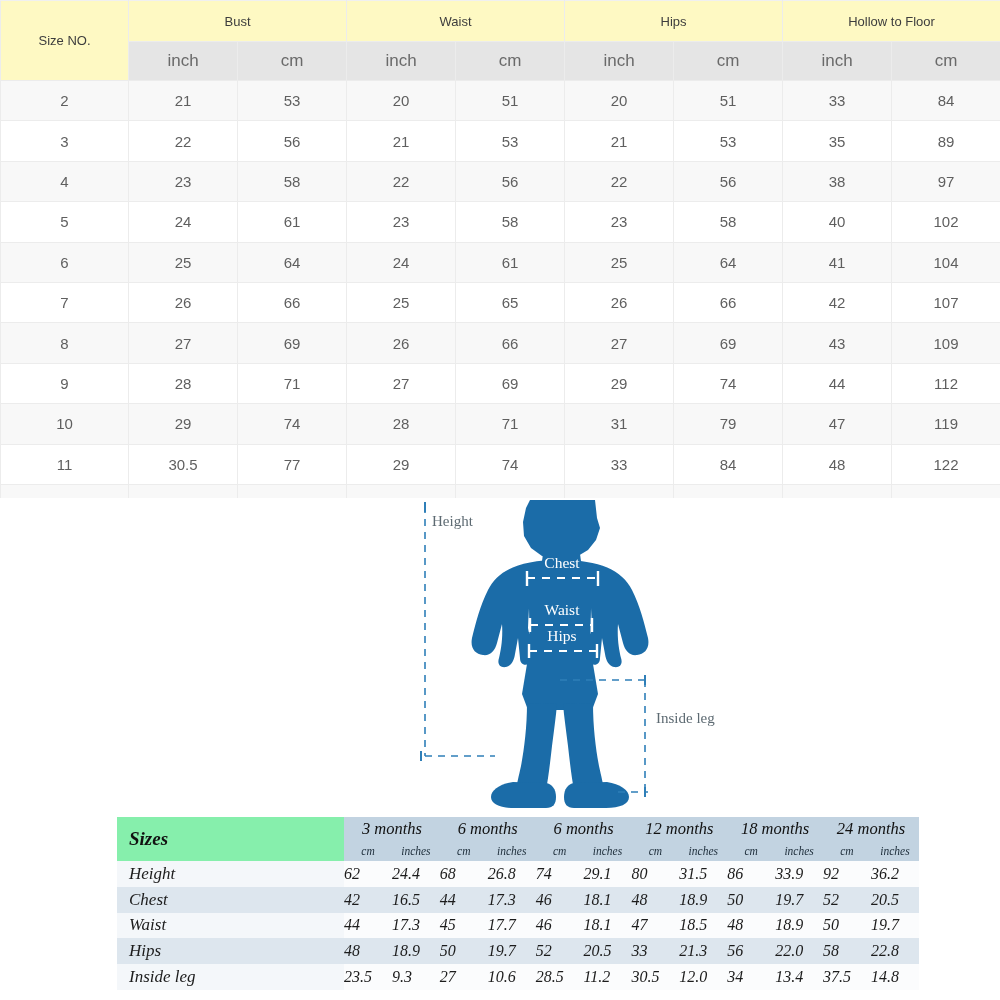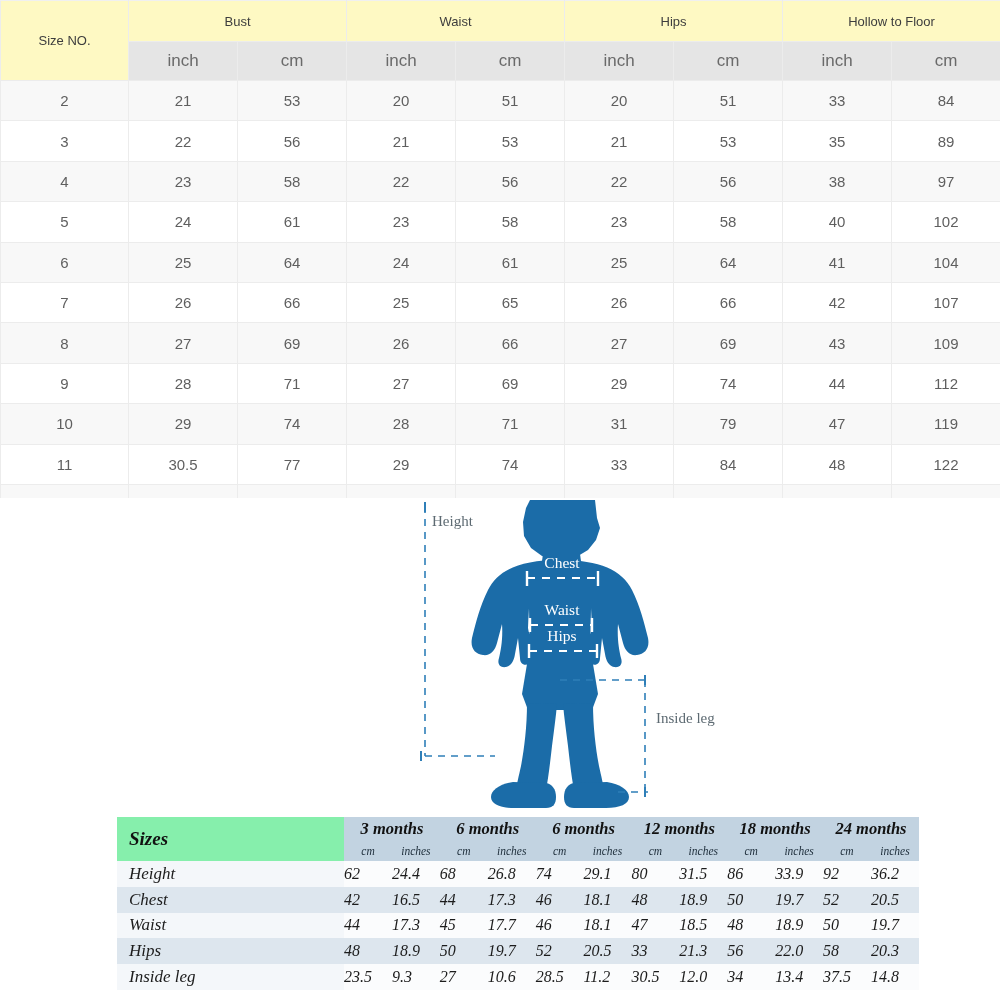--- a/index.html
+++ b/index.html
@@ -107,21 +107,21 @@
     font-weight: bold;
     font-size: 19px;
     text-align: left;
     padding-left: 12px !important;
     height: 44px;
     color: #111;
   }
   .bh-month {
     background: #c2d3e1;
     font-style: italic;
-    font-weight: bold;
+    font-weight: normal;
     font-size: 16.5px;
     text-align: center;
     height: 24px;
     color: #111;
     white-space: nowrap;
   }
   .bh-unit {
     background: #c2d3e1;
     font-style: italic;
     font-size: 11.5px;
@@ -518,21 +518,21 @@
           <td class="b-val">18.9</td>
           <td class="b-val">50</td>
           <td class="b-val">19.7</td>
           <td class="b-val">52</td>
           <td class="b-val">20.5</td>
           <td class="b-val">33</td>
           <td class="b-val">21.3</td>
           <td class="b-val">56</td>
           <td class="b-val">22.0</td>
           <td class="b-val">58</td>
-          <td class="b-val">20.3</td>
+          <td class="b-val">22.8</td>
         </tr>
         <tr class="brow odd">
           <td class="b-label-cell">Inside leg</td>
           <td class="b-val">23.5</td>
           <td class="b-val">9.3</td>
           <td class="b-val">27</td>
           <td class="b-val">10.6</td>
           <td class="b-val">28.5</td>
           <td class="b-val">11.2</td>
           <td class="b-val">30.5</td>

